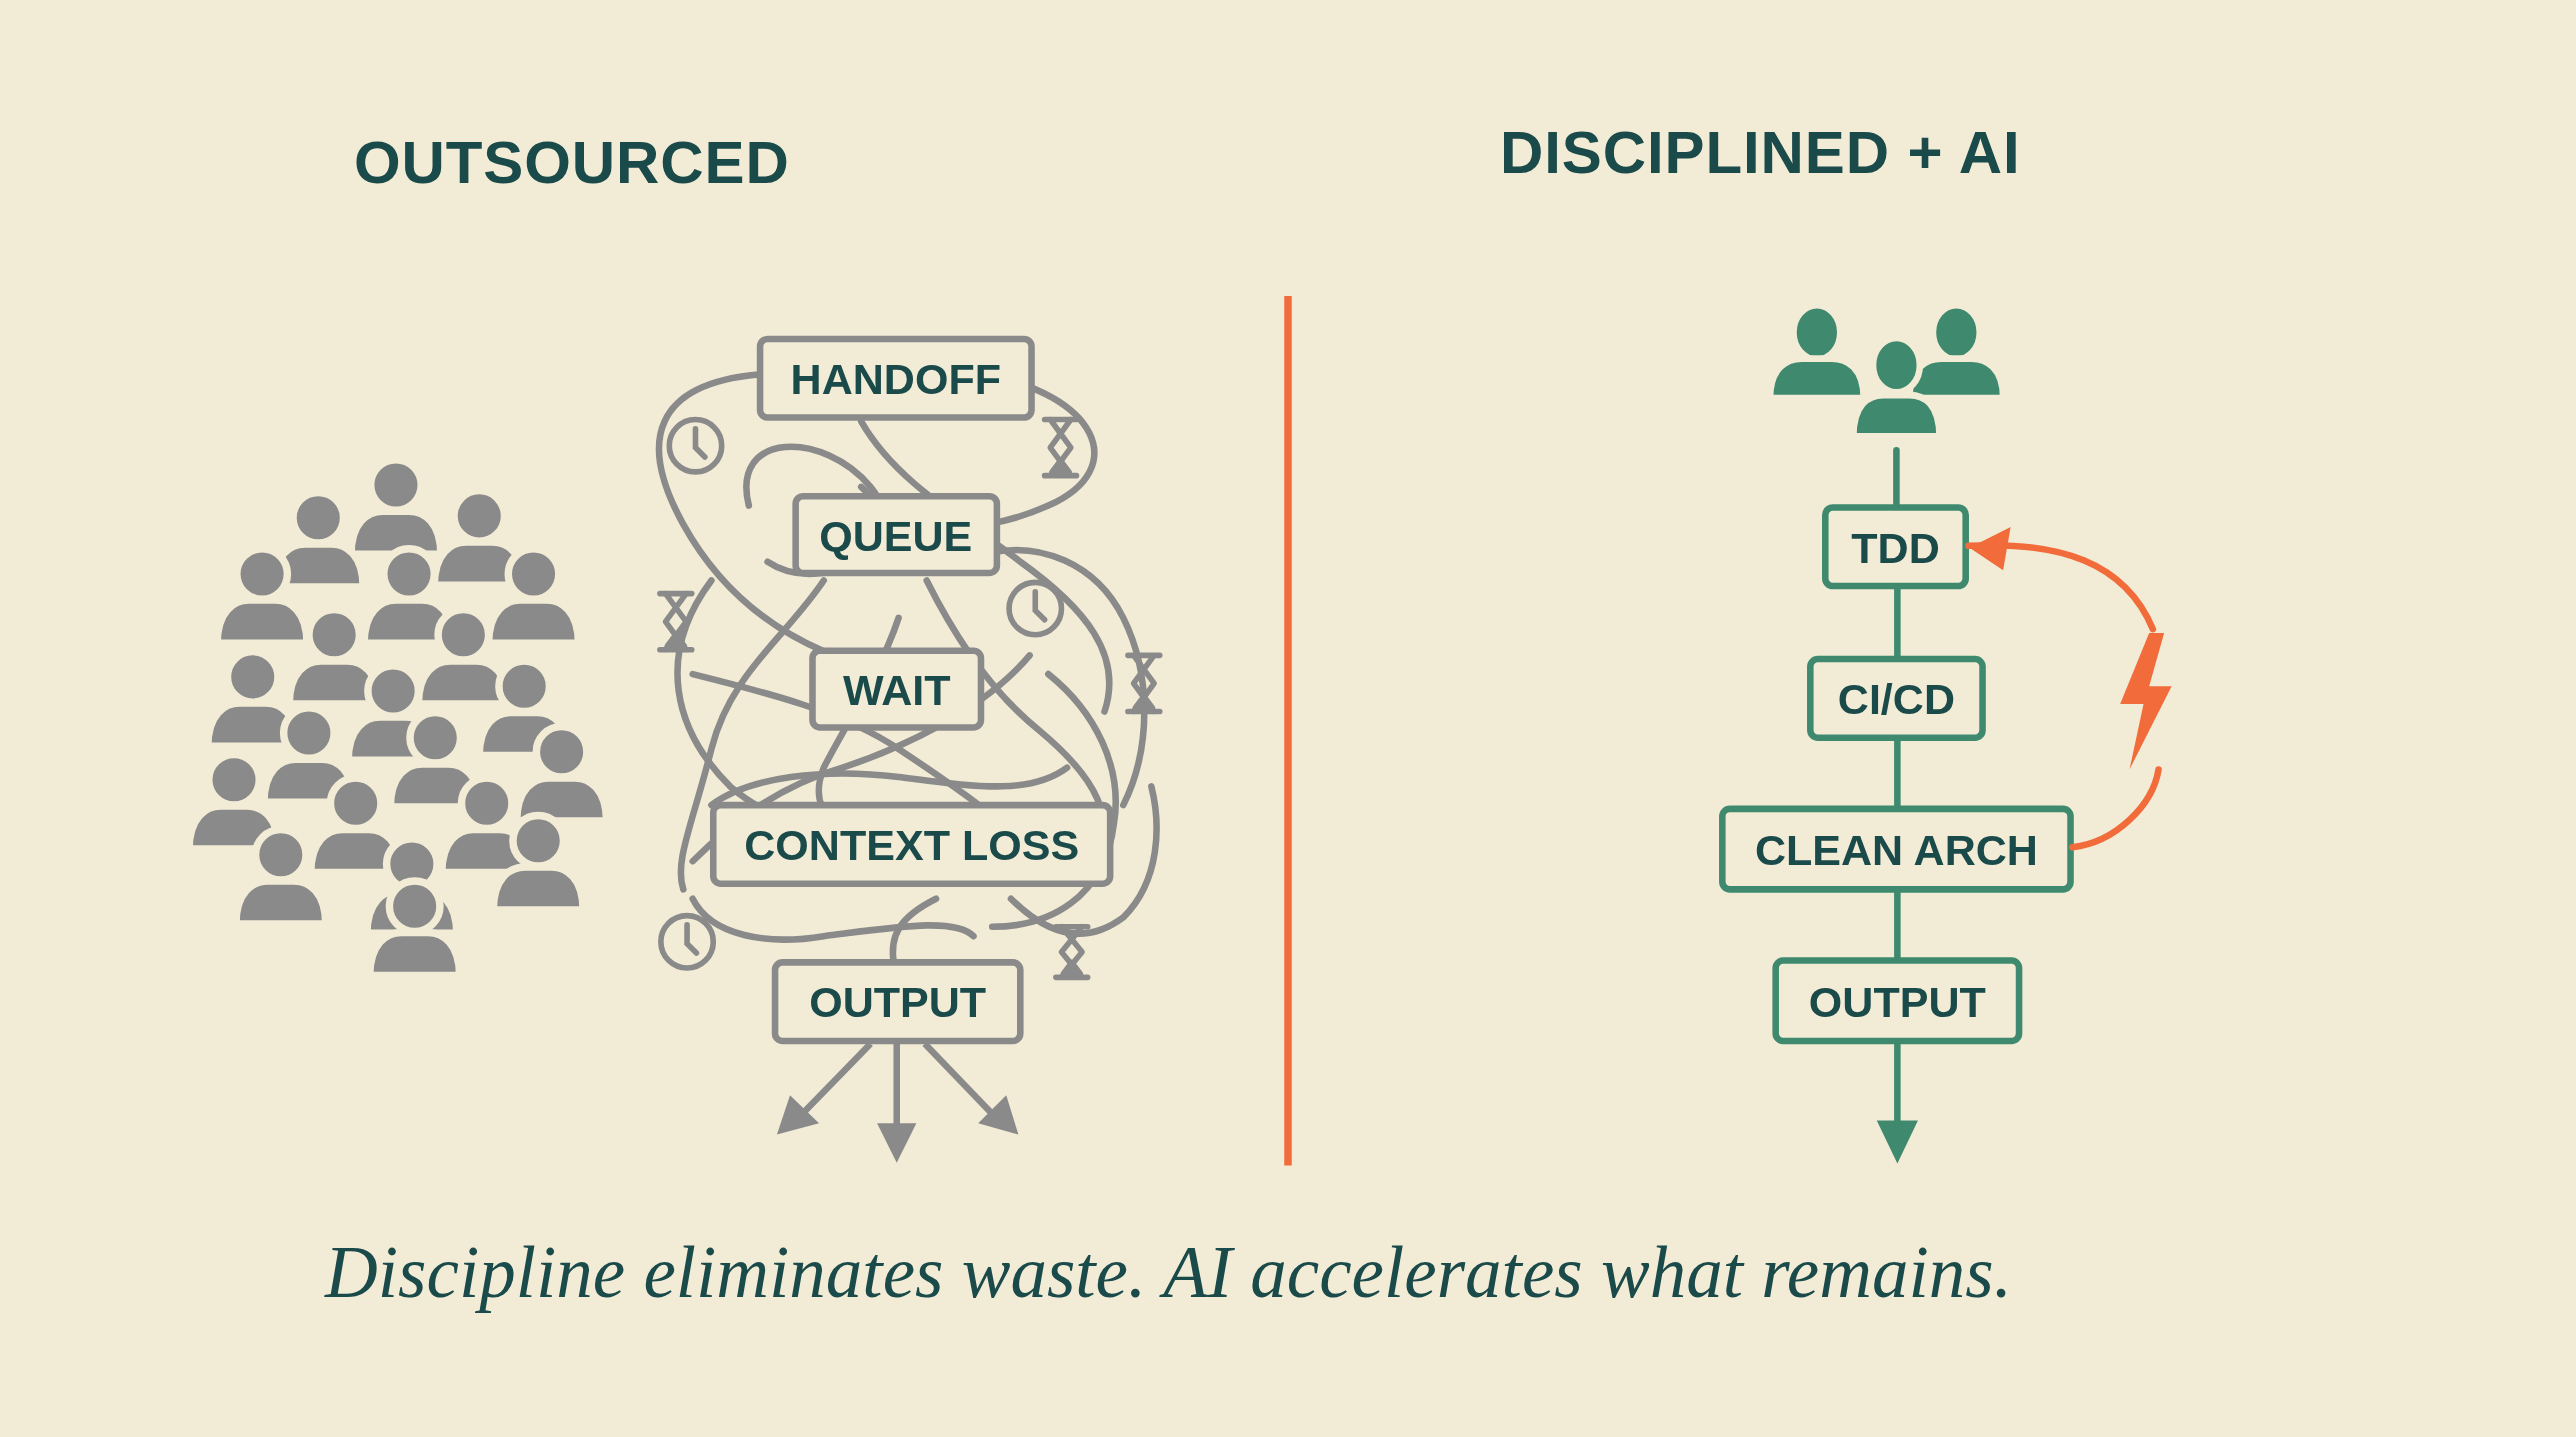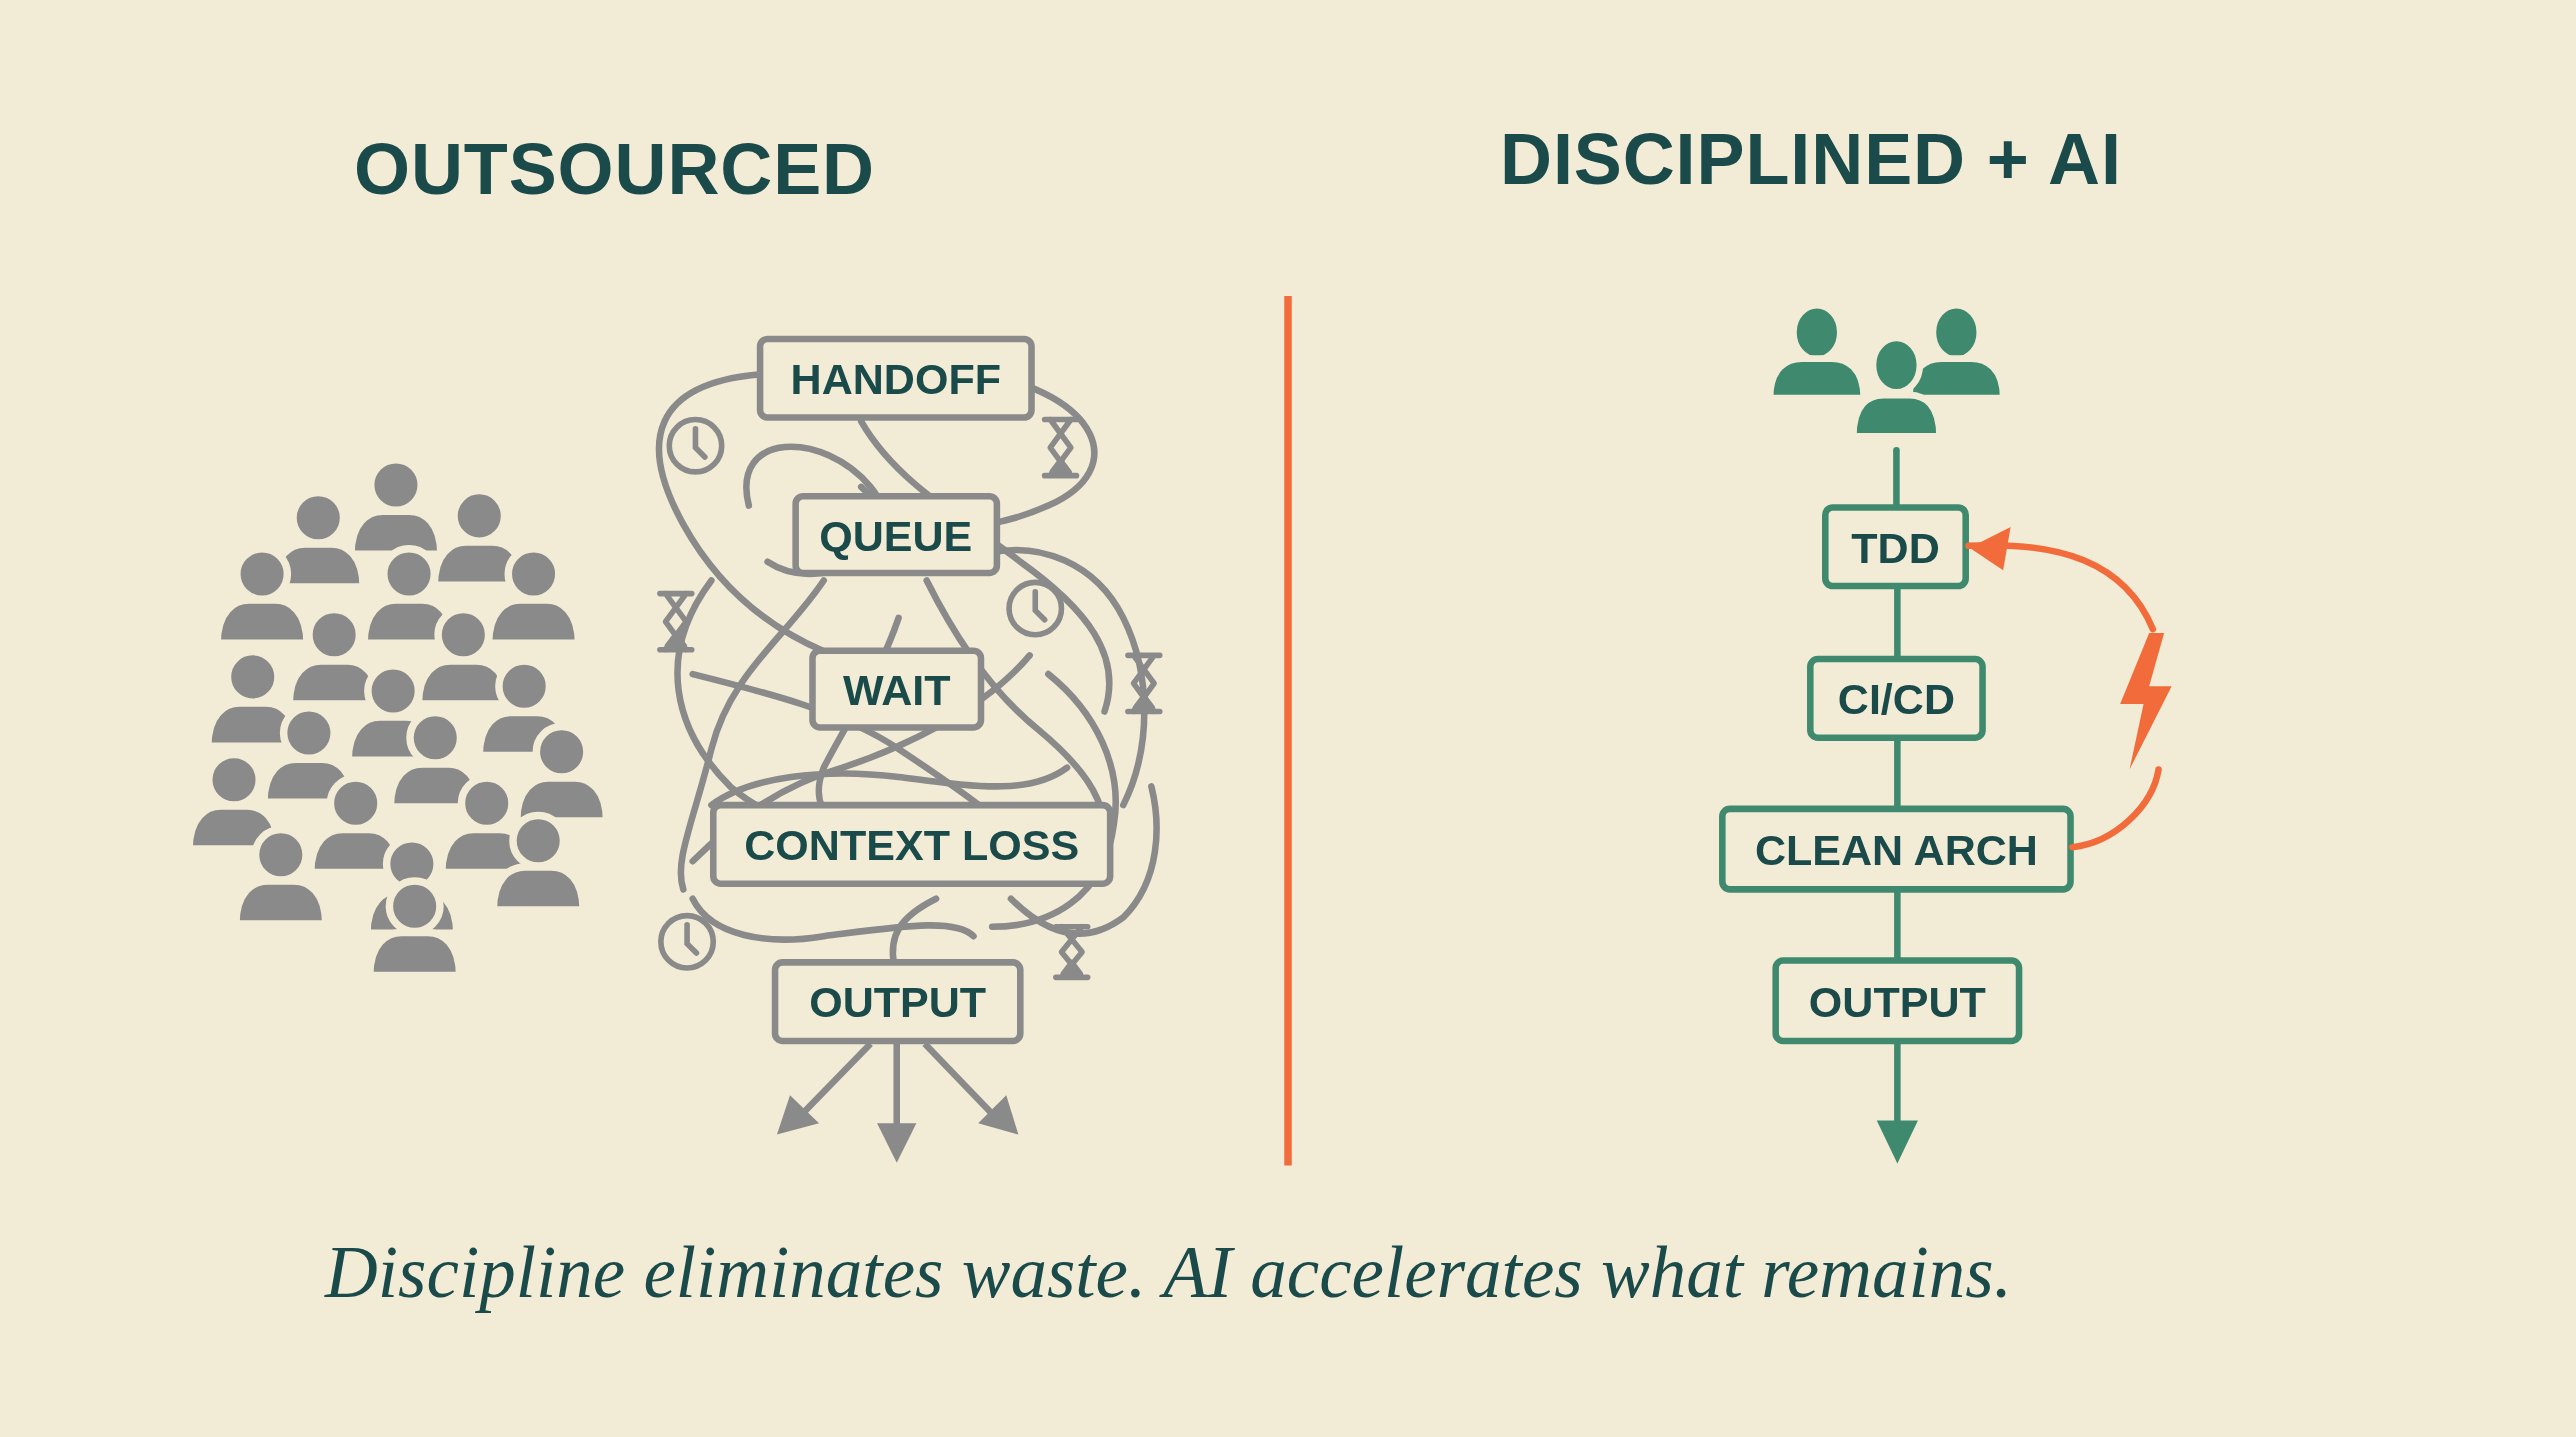--- a/index.html
+++ b/index.html
@@ -6,21 +6,21 @@
   body {
     width: 2576px; height: 1438px;
     background: #f2ecd6;
     position: relative; overflow: hidden;
     font-family: "Liberation Sans", sans-serif;
   }
   .heading {
     position: absolute;
     font-family: "Liberation Sans", sans-serif;
     font-weight: 700;
-    font-size: 72px;
+    font-size: 60px;
     color: #1b4a4a;
     letter-spacing: 0.9px;
     line-height: 1;
   }
   #h-left { left: 354px; top: 133px; }
   #h-right { left: 1500px; top: 123px; }
   svg.diagram { position: absolute; left: 0; top: 0; }
   .box-label {
     font-family: "Liberation Sans", sans-serif;
     font-weight: 700;

